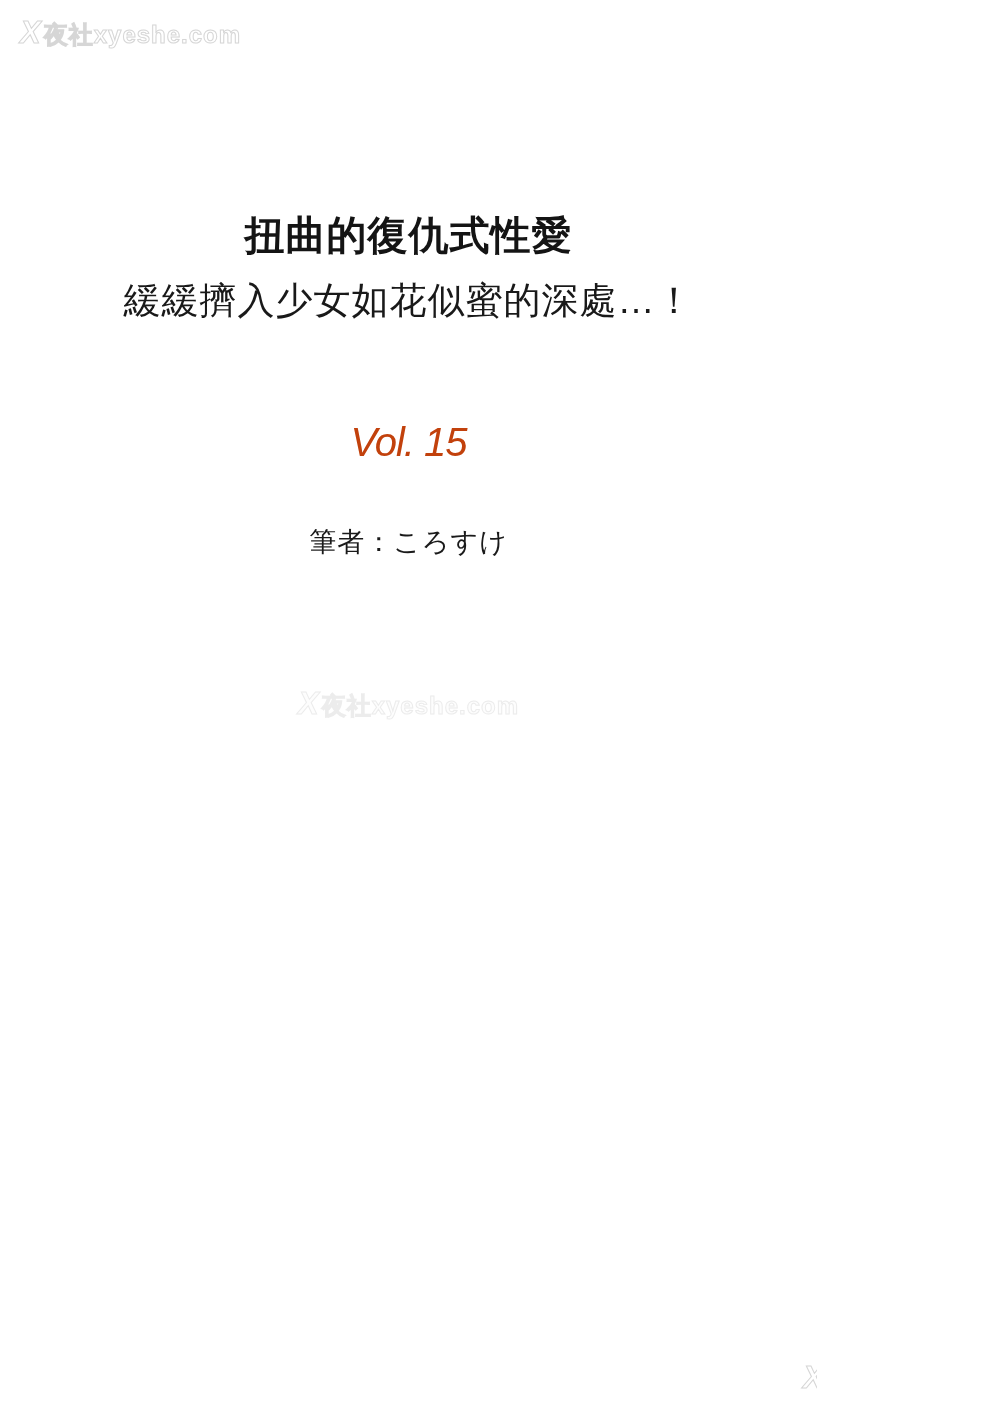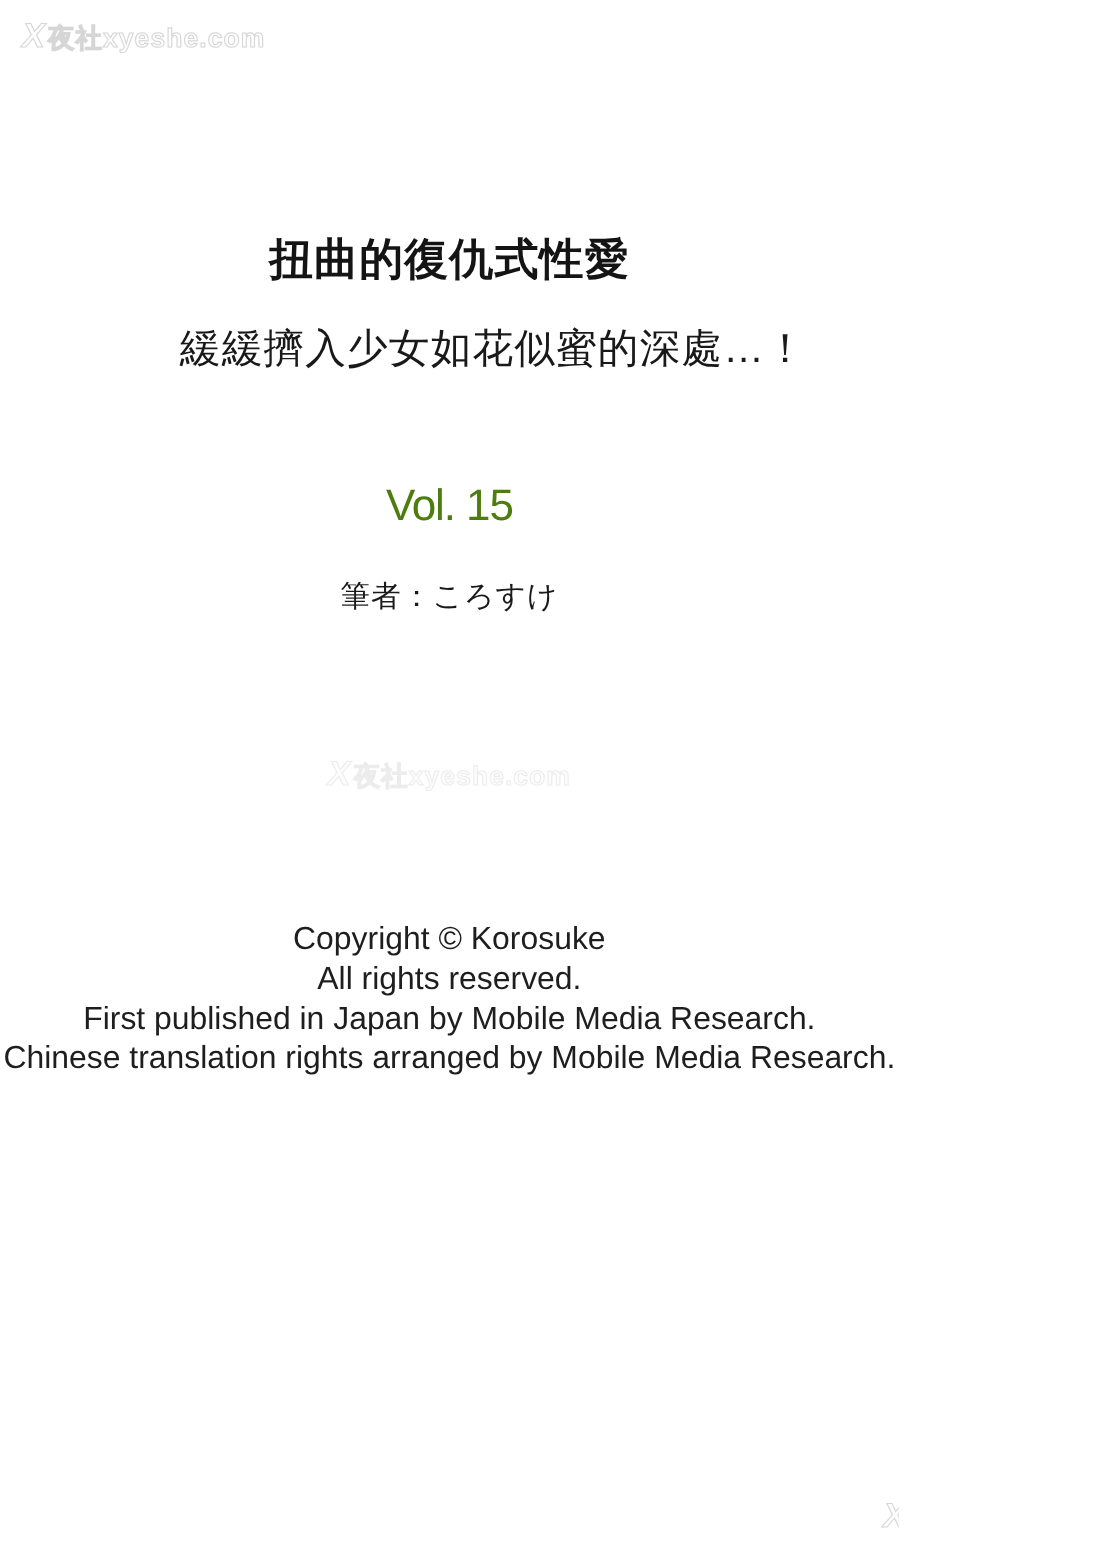--- a/index.html
+++ b/index.html
@@ -24,32 +24,32 @@
     white-space: nowrap;
   }
   .title {
     top: 208px;
     font-size: 40px;
     font-weight: 700;
     color: #141414;
     letter-spacing: 1px;
   }
   .subtitle {
-    top: 292px;
+    top: 276px;
     font-size: 37px;
     font-weight: 400;
     color: #191919;
     letter-spacing: 1px;
-    margin-left: 40px;
   }
   .vol {
-    top: 438px;
+    top: 420px;
     font-size: 40px;
     letter-spacing: -1px;
-    color: #4d7c0f;
+    color: #c2410c;
+    font-style: italic;
   }
   .author {
     top: 524px;
     font-size: 27px;
     color: #1a1a1a;
     letter-spacing: 1px;
   }
   .copyright {
     position: absolute;
     top: 836px;
@@ -112,24 +112,18 @@
   <div class="line subtitle">緩緩擠入少女如花似蜜的深處…！</div>
 
   <div class="line vol">Vol. 15</div>
 
   <div class="line author">筆者：ころすけ</div>
 
   <div class="wm wm-center">
     <span class="x">X</span><span>夜社xyeshe.com</span>
   </div>
 
-  <div class="copyright">
-    <div>Copyright © Korosuke</div>
-    <div>All rights reserved.</div>
-    <div>First published in Japan by Mobile Media Research.</div>
-    <div>Chinese translation rights arranged by Mobile Media Research.</div>
-  </div>
 
   <div class="wm wm-bottom-right">
     <span class="x">X</span><span>夜社xyeshe.com</span>
   </div>
 
 </div>
 
 </body></html>

